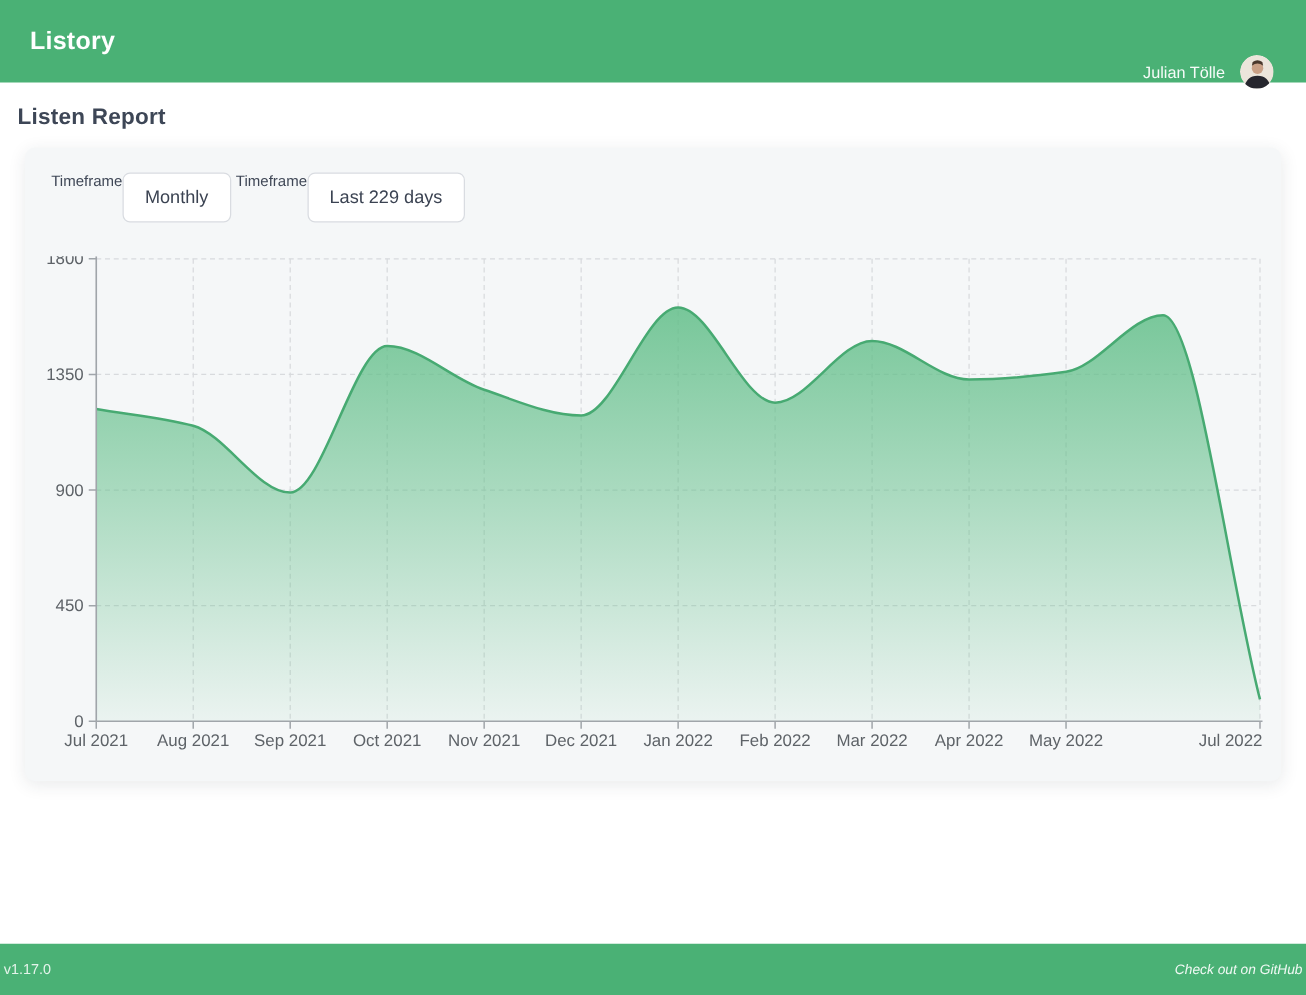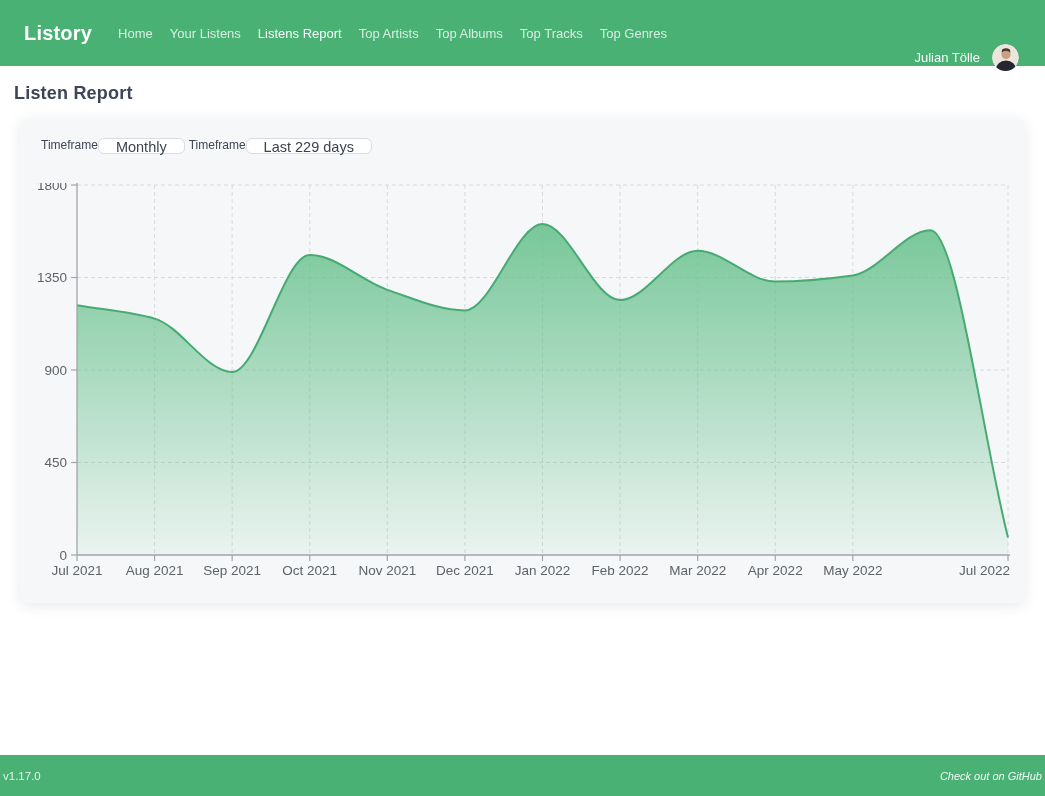--- a/index.html
+++ b/index.html
@@ -13,21 +13,21 @@
   body{
     font-family:"Liberation Sans", sans-serif;
     background:#ffffff;
     display:flex;flex-direction:column;
     overflow:hidden;
   }
   
   .navbar{
     height:66px;background:var(--green);
     display:flex;align-items:center;
-    padding:0 26px 0 24px;flex:0 0 auto;
+    padding:0 26px 0 24px;flex:0 0 auto;gap:44px;
   }
   .brand{color:#fff;font-size:20px;font-weight:700;letter-spacing:.2px;cursor:pointer;}
   .nav-list{list-style:none;display:flex;align-items:center;margin-left:26px;gap:17px;}
   .nav-list li{color:rgba(255,255,255,.78);font-size:13px;cursor:pointer;white-space:nowrap;}
   .nav-list li.active{color:rgba(255,255,255,.97);}
   .nav-right{margin-left:auto;display:flex;align-items:center;gap:12px;margin-top:48px;}
   .user-name{color:rgba(255,255,255,.95);font-size:13px;}
   .avatar{width:27px;height:27px;border-radius:50%;overflow:hidden;display:block;cursor:pointer;}
   
   main{flex:1 1 auto;}
@@ -39,49 +39,40 @@
     margin:14px 20px 0 20px;
     background:var(--card-bg);
     border-radius:8px;
     box-shadow:0 3px 14px rgba(40,50,60,.10);
     padding:20px 0 20px 0;
   }
   .controls{display:flex;gap:3px;margin-left:20px;}
   .control{display:flex;flex-direction:row;}
   .control-label{font-size:12px;color:#3f4756;margin:0 0 4px 1px;}
   .select-btn{
-    height:16px;background:#fff;border:1px solid #d9dce1;border-radius:6px;
+    height:40px;background:#fff;border:1px solid #d9dce1;border-radius:6px;
     font-family:"Liberation Sans",sans-serif;
     font-size:14.5px;color:#3b4352;padding:0 17px;cursor:pointer;white-space:nowrap;
   }
   .chart-wrap{margin:27px 10px 0 10px;}
   .chart-wrap svg{display:block;}
   
   footer{
     flex:0 0 auto;height:41px;background:var(--green);
     display:flex;align-items:center;justify-content:space-between;
     padding:0 3px;
   }
   .footer-text{color:rgba(255,255,255,.85);font-size:11.5px;}
   a.footer-link{color:rgba(255,255,255,.92);font-size:11px;text-decoration:none;cursor:pointer;font-style:italic;}
 </style>
 </head>
 <body>
 
 <nav class="navbar">
   <span class="brand">Listory</span>
-  <ul class="nav-list">
-    <li>Home</li>
-    <li>Your Listens</li>
-    <li class="active">Listens Report</li>
-    <li>Top Artists</li>
-    <li>Top Albums</li>
-    <li>Top Tracks</li>
-    <li>Top Genres</li>
-  </ul>
   <div class="nav-right">
     <span class="user-name">Julian Tölle</span>
     <span class="avatar">
       <svg width="27" height="27" viewBox="0 0 27 27">
         <circle cx="13.5" cy="13.5" r="13.5" fill="#ece5db"></circle>
         <circle cx="14" cy="10.5" r="4.6" fill="#c9a086"></circle>
         <path d="M3 27 Q5 16.5 14 16.5 Q23 16.5 25 27 Z" fill="#26262e"></path>
         <path d="M9.5 8.5 q4.5 -3.5 9 0 l-.6 -3 q-4 -2.6 -7.8 0 Z" fill="#4a382c"></path>
       </svg>
     </span>

